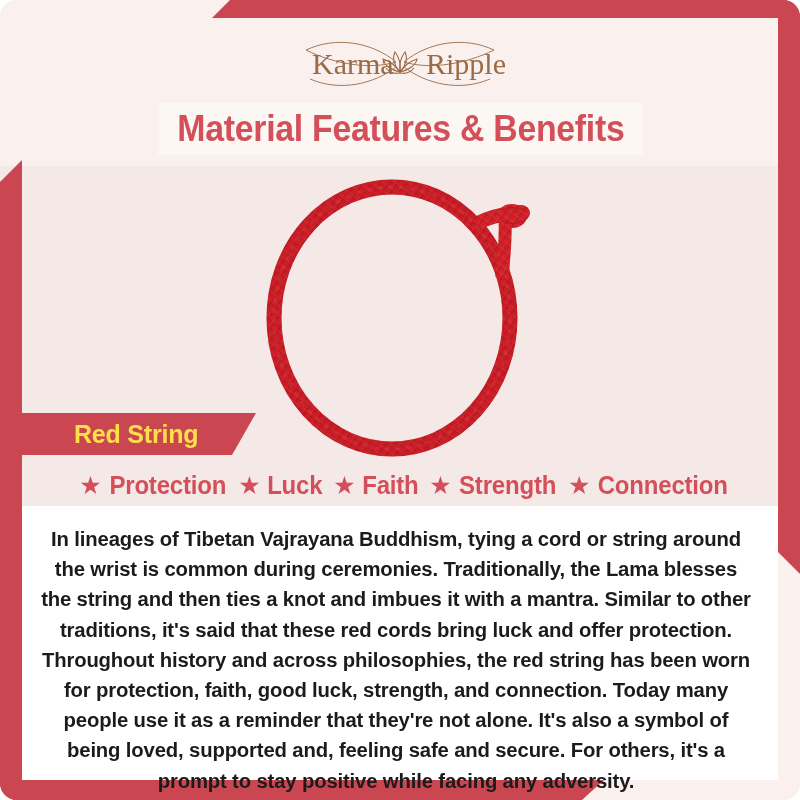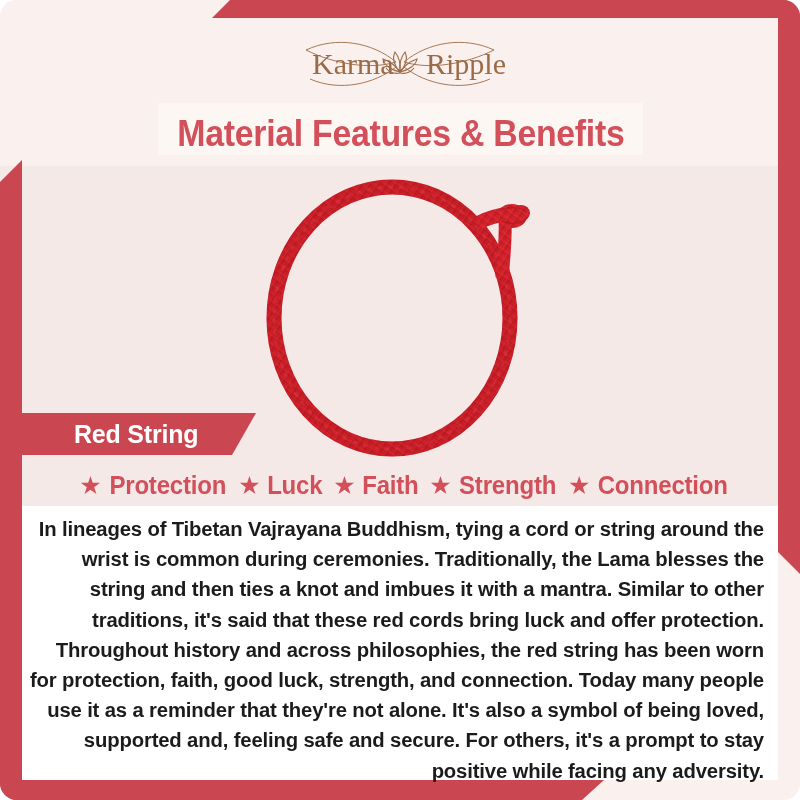--- a/index.html
+++ b/index.html
@@ -81,21 +81,21 @@
   }
   .logo-svg { display: block; }
 
   
   .title-banner {
     position: absolute;
     left: 158px; top: 103px;
     width: 485px; height: 52px;
     background: #fdf7f4;
     display: flex;
-    align-items: flex-end;
+    align-items: center;
     justify-content: center;
   }
   .title-text {
     font-family: "Liberation Sans Narrow", "Liberation Sans", sans-serif;
     font-weight: bold;
     font-size: 36px;
     color: #d3505a;
     letter-spacing: -0.3px;
     transform: scaleX(0.94);
     white-space: nowrap;
@@ -120,21 +120,21 @@
     width: 234px; height: 42px;
     background: #ca4650;
     clip-path: polygon(0 0, 100% 0, calc(100% - 24px) 100%, 0 100%);
     display: flex;
     align-items: center;
   }
   .label-ribbon-text {
     font-family: "Liberation Sans Narrow", "Liberation Sans", sans-serif;
     font-weight: bold;
     font-size: 25px;
-    color: #ffffff;
+    color: #fde047;
     margin-left: 52px;
     letter-spacing: -0.2px;
     white-space: nowrap;
   }
 
   
   .features-row {
     position: absolute;
     left: 0; top: 466px;
     width: 800px; height: 38px;
@@ -171,22 +171,22 @@
     background: #ffffff;
     box-sizing: border-box;
     padding: 8px 14px 0 6px;
   }
   .desc-text {
     font-family: "Liberation Sans", sans-serif;
     font-weight: bold;
     font-size: 20.3px;
     line-height: 30.2px;
     color: #1b1b1b;
-    margin: 0;
-    text-align: right;
+    margin: 10px;
+    text-align: center;
     letter-spacing: -0.15px;
   }
 </style>
 </head>
 <body>
 
 <div class="page">
 
   <div class="band-top"></div>
   <div class="band-product"></div>

